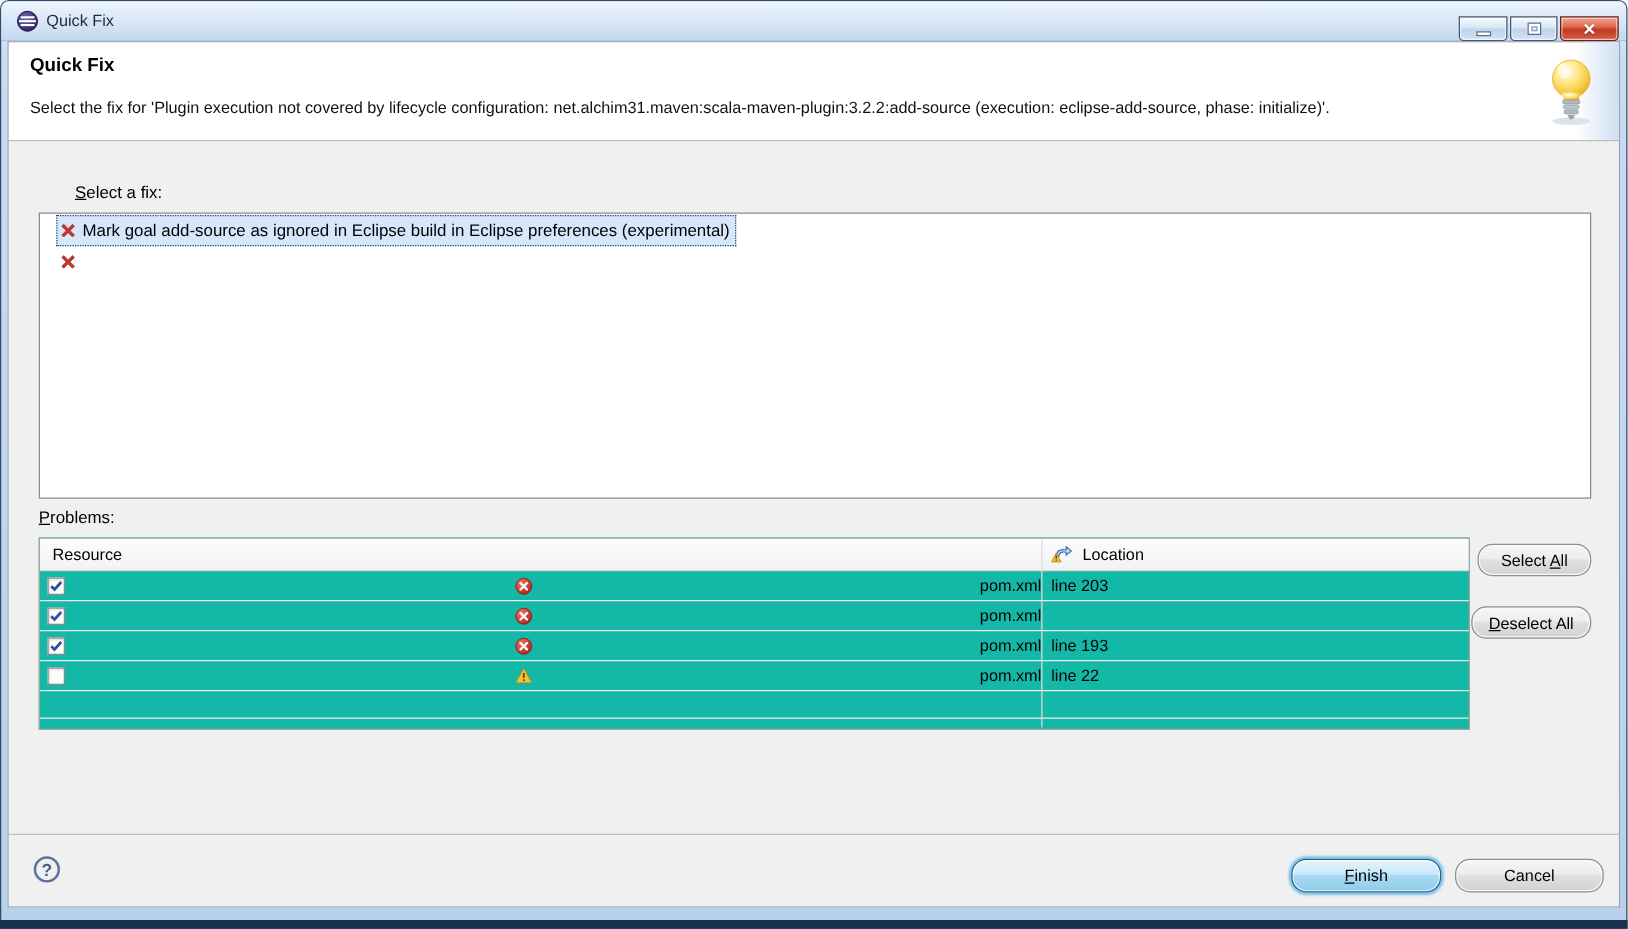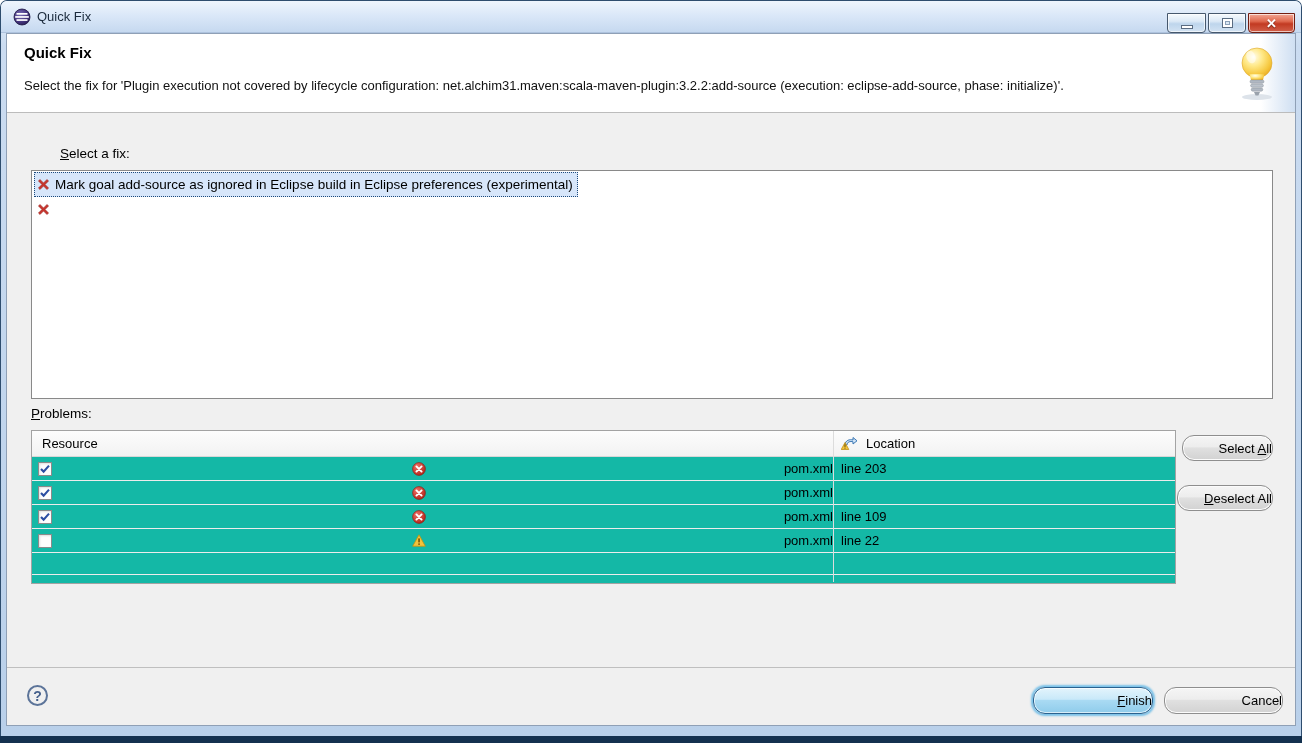--- a/index.html
+++ b/index.html
@@ -46,21 +46,21 @@
   .bulb { position:absolute; right:16px; top:10px; }
 
   
   .content { position:absolute; left:0; right:0; top:80px; bottom:59px; background:#f0f0f0; }
   .section-label { position:absolute; font-size:13.5px; color:#000; }
   .mn { text-decoration:underline; }
 
   .fix-list { position:absolute; left:24px; right:22px; top:56px; height:229px;
     background:#fff; border:1px solid #898989; padding-top:1px; }
   .fix-item { display:flex; align-items:center; height:25px; width:fit-content;
-    margin-left:2px; padding:0 5px 0 3px; font-size:13.5px; color:#000; cursor:default;text-align:center; }
+    margin-left:13px; padding:0 5px 0 3px; font-size:13.5px; color:#000; cursor:default;text-align:center; }
   .fix-item .fx-ico { display:inline-flex; margin-right:5px; flex:0 0 auto; }
   .fix-item.selected { background:#d7e6fa; outline:1px dotted #1d4a7c; outline-offset:-1px; }
 
   
   .ptable { position:absolute; left:24px; top:316px; width:1145px; height:154px;
     background:#14b8a6; border:1px solid #a3a3a3; }
   .vline { position:absolute; left:801px; top:0; bottom:1px; width:1px; background:#dcdcdc; }
   .phead { display:flex; height:26px; background:linear-gradient(180deg,#fdfdfd,#f2f2f2);
     border-bottom:1px solid #d7d7d7; font-size:13px; color:#000; align-items:center; }
   .phead .res { width:801px; padding-left:10px; }
@@ -76,21 +76,21 @@
   .checkbox svg { visibility:hidden; }
   .prow.checked .checkbox svg { visibility:visible; }
   .sev-ico { display:inline-flex; margin-right:5px; flex:0 0 auto; }
   .prow .icon-warning { display:none; }
   .prow.warning .icon-warning { display:inline-flex; }
 
   
   .btn { font-family:"Liberation Sans",sans-serif; font-size:13px; color:#000; text-align:center;
     border:1px solid #8e8e8e; border-radius:12px; cursor:pointer;
     background:linear-gradient(180deg,#f5f5f5 0%, #ededed 45%, #e0e0e0 50%, #d2d2d2 100%);
-    box-shadow:inset 0 0 0 1px #fbfbfb; display:flex; align-items:center; justify-content:flex-end; }
+    box-shadow:inset 0 0 0 1px #fbfbfb; display:flex; align-items:center; justify-content:center; }
   .btn-selectall { position:absolute; right:22px; top:321px; width:91px; height:26px; }
   .btn-deselectall { position:absolute; right:22px; top:361px; width:96px; height:26px;margin-top:10px; }
 
   
   .footer { position:absolute; left:0; right:0; bottom:0; height:58px; background:#f0f0f0;
     border-top:1px solid #bfbfbf; }
   .help-circle { position:absolute; left:20px; top:17px; width:21px; height:21px; border-radius:50%;
     border:2px solid #5c7499; color:#46618c; font-weight:bold; font-size:14px; line-height:18px;
     text-align:center; cursor:pointer; }
   .btn-finish { position:absolute; right:142px; top:19px; width:120px; height:27px;
@@ -266,21 +266,21 @@
                         <stop offset="1" stop-color="#b01e14"></stop>
           </radialGradient>
                     </defs>
           <circle cx="7" cy="7" r="6.4" fill="url(#er)" stroke="#8c160d" stroke-width="0.6"></circle>
           <path d="M4.4 4.4 L9.6 9.6 M9.6 4.4 L4.4 9.6" stroke="#fff" stroke-width="1.9" stroke-linecap="round"></path>
         </svg>
       </span>
 
       <span>pom.xml</span>
     </div>
-    <div class="loc-cell">line 109</div>
+    <div class="loc-cell">line 193</div>
   </div>
             <div class="prow warning">
     <div class="res-cell">
       <span class="checkbox">
         <svg width="12" height="12" viewBox="0 0 12 12">
                     <path d="M2 6 L4.6 8.6 L10 2.6" fill="none" stroke="#2b4ea2" stroke-width="2.1"></path>
                   </svg>
       </span>
 
       <span class="sev-ico icon-warning">

